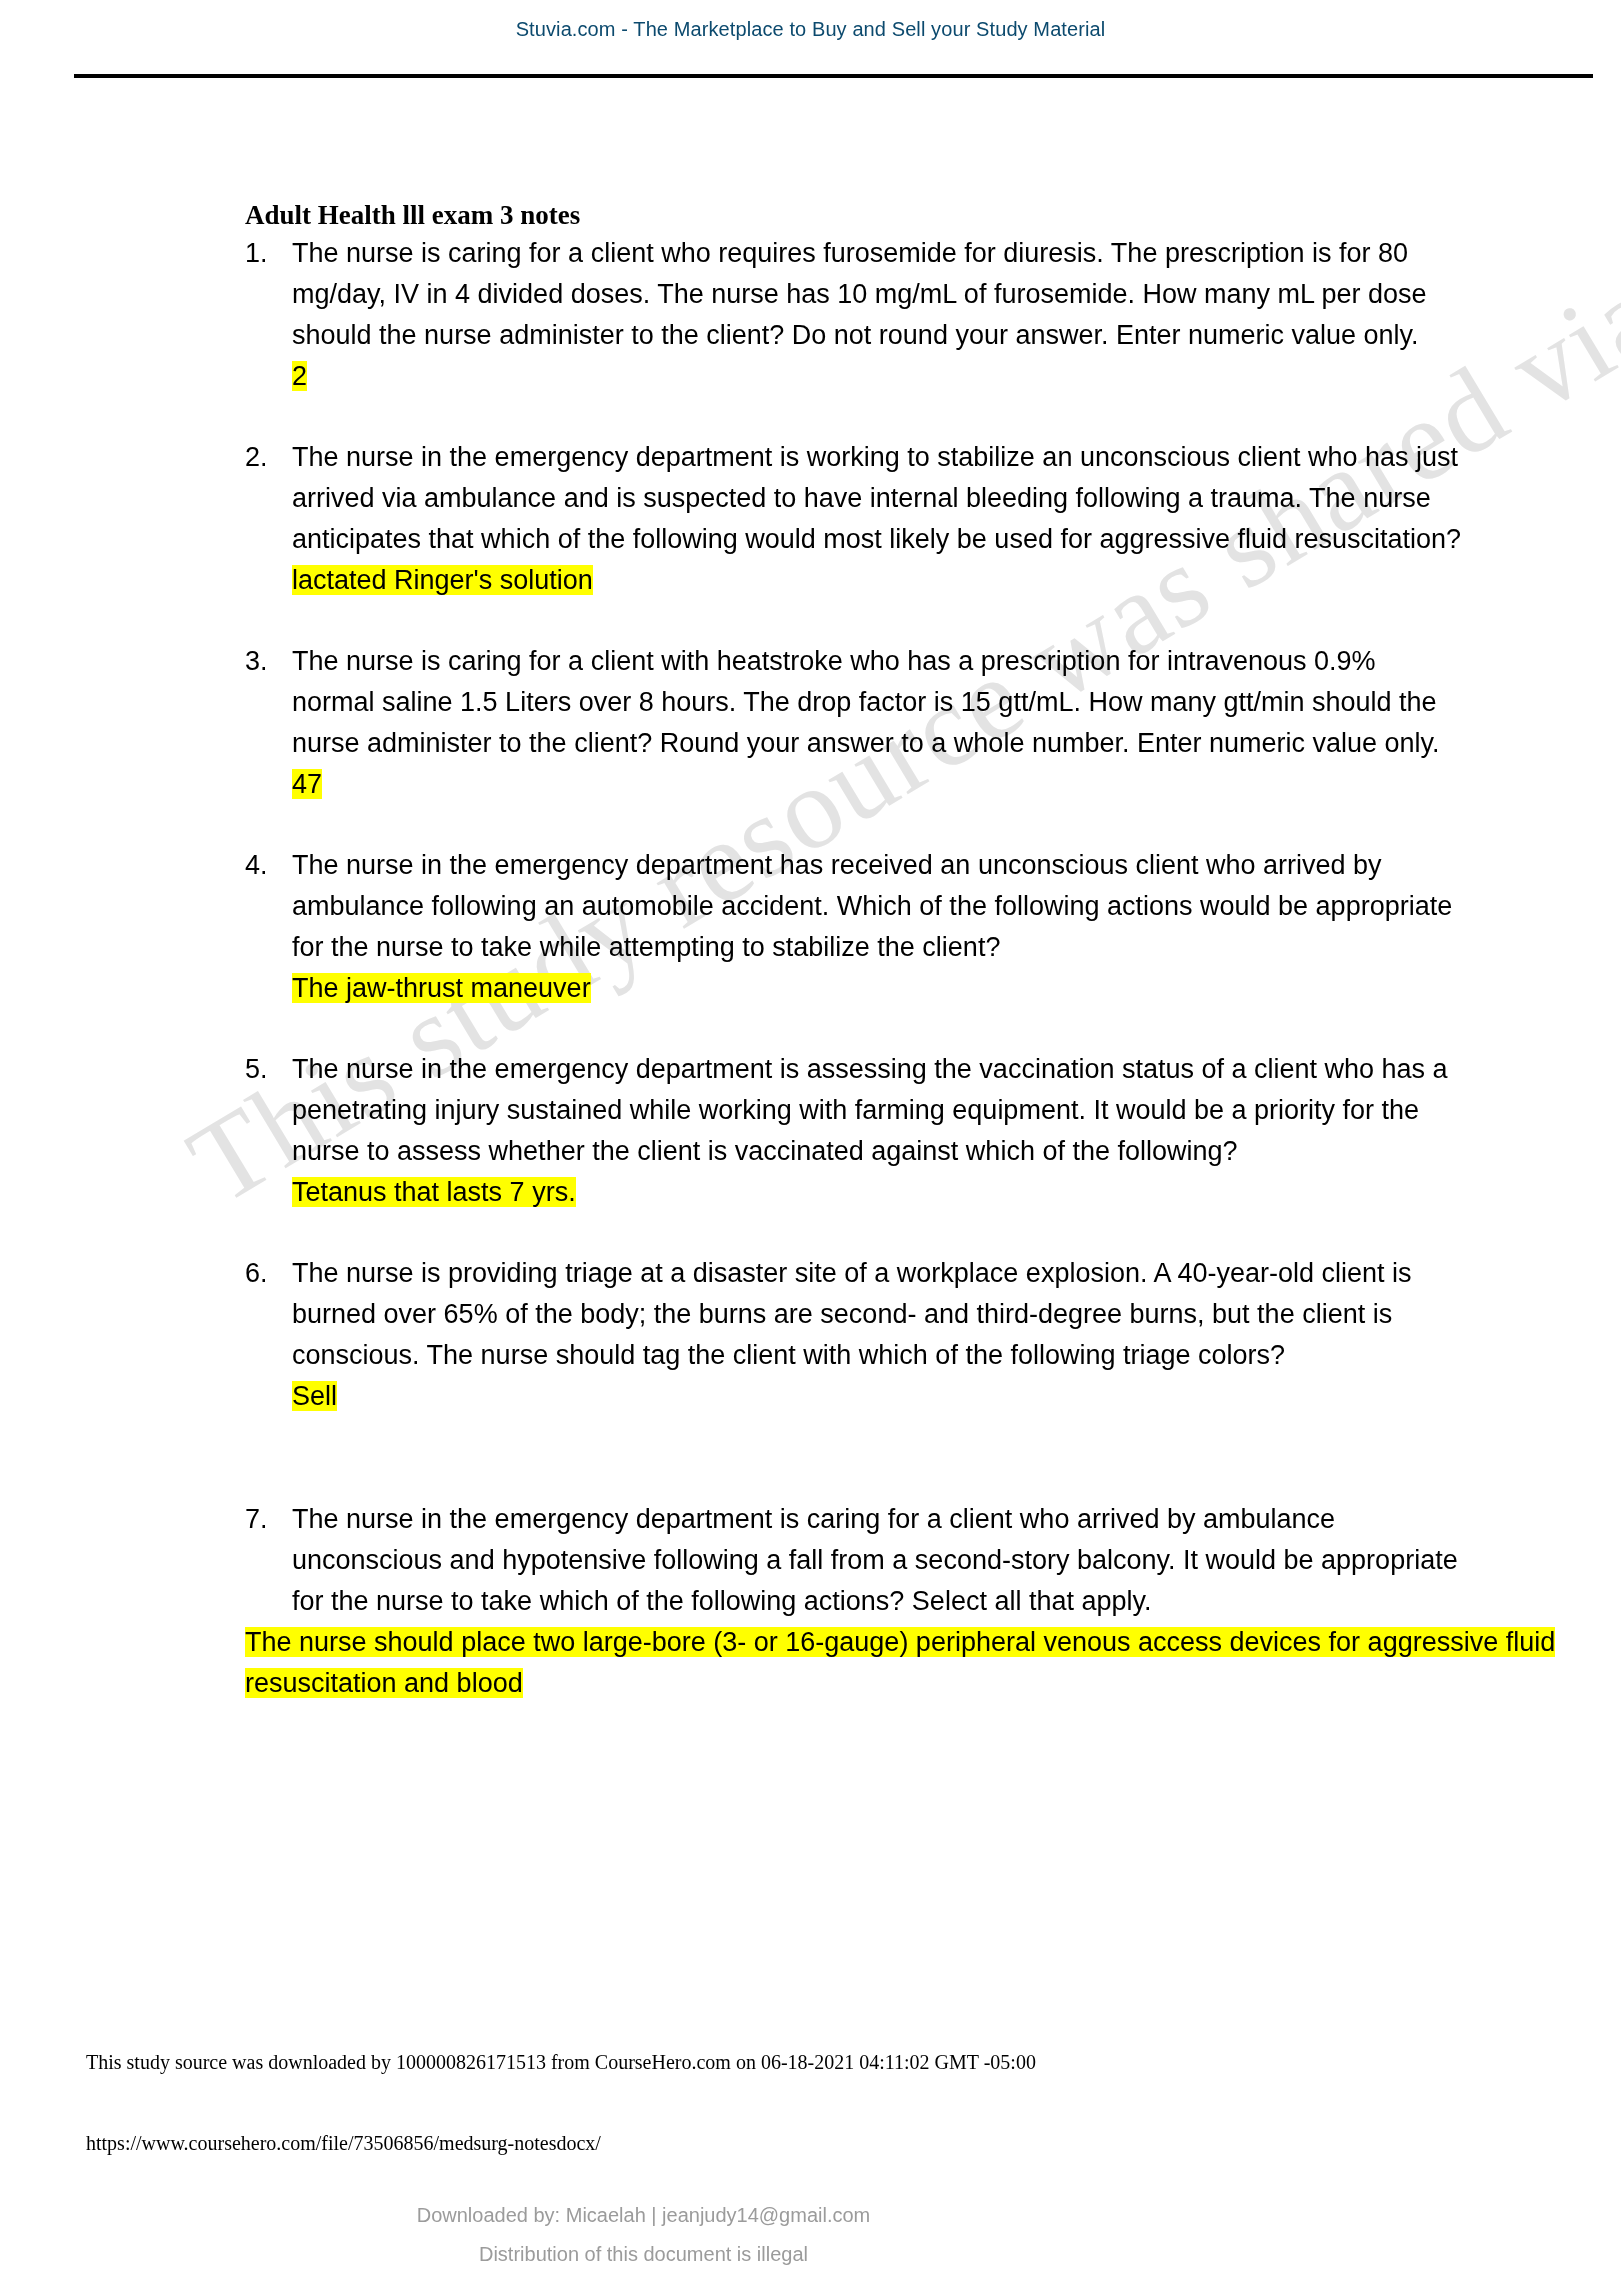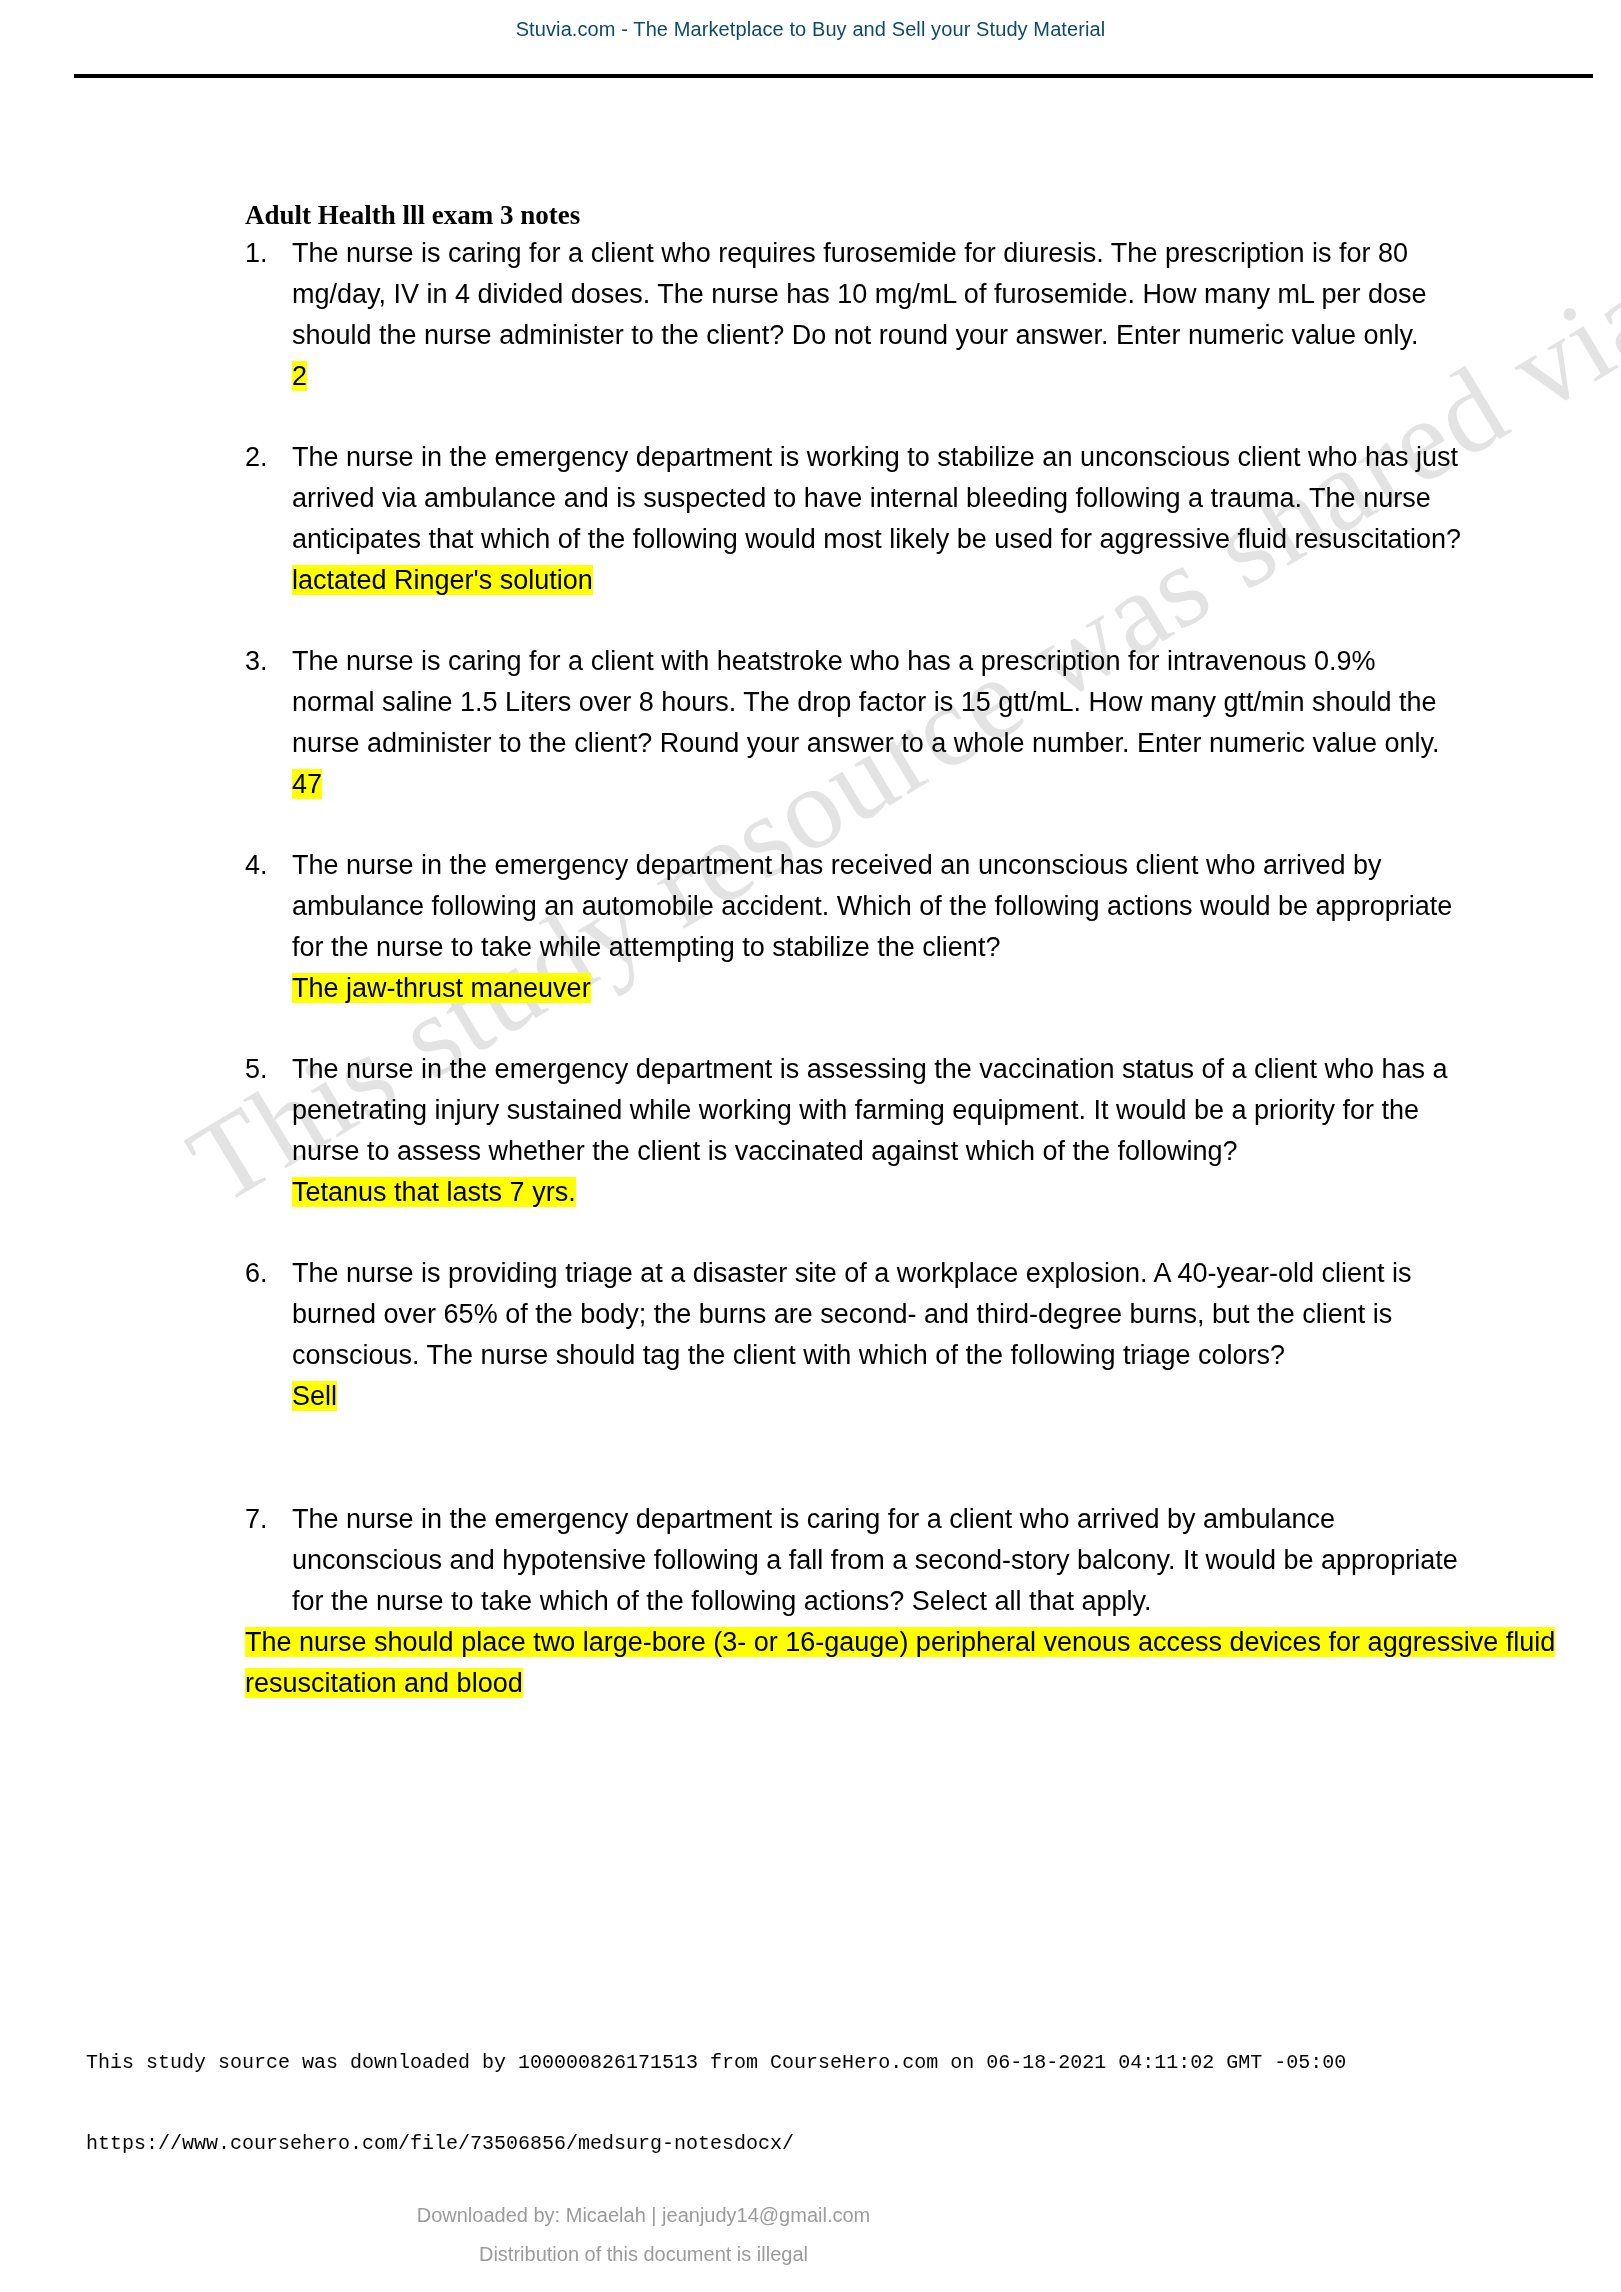--- a/index.html
+++ b/index.html
@@ -141,21 +141,21 @@
     -webkit-box-decoration-break: clone;
   }
   .gap-sm { height: 40px; }
   .gap-lg { height: 82px; }
 
   
   .ch-footer {
     position: absolute;
     left: 86px;
     z-index: 4;
-    font-family: Liberation Mono, monospace;
+    font-family: Liberation Serif, serif;
     font-size: 20px;
     color: #000;
     white-space: nowrap;
   }
   .ch-footer-1 { top: 2051px; }
   .ch-footer-2 { top: 2132px; }
 
   
   .stuvia-footer {
     position: absolute;

